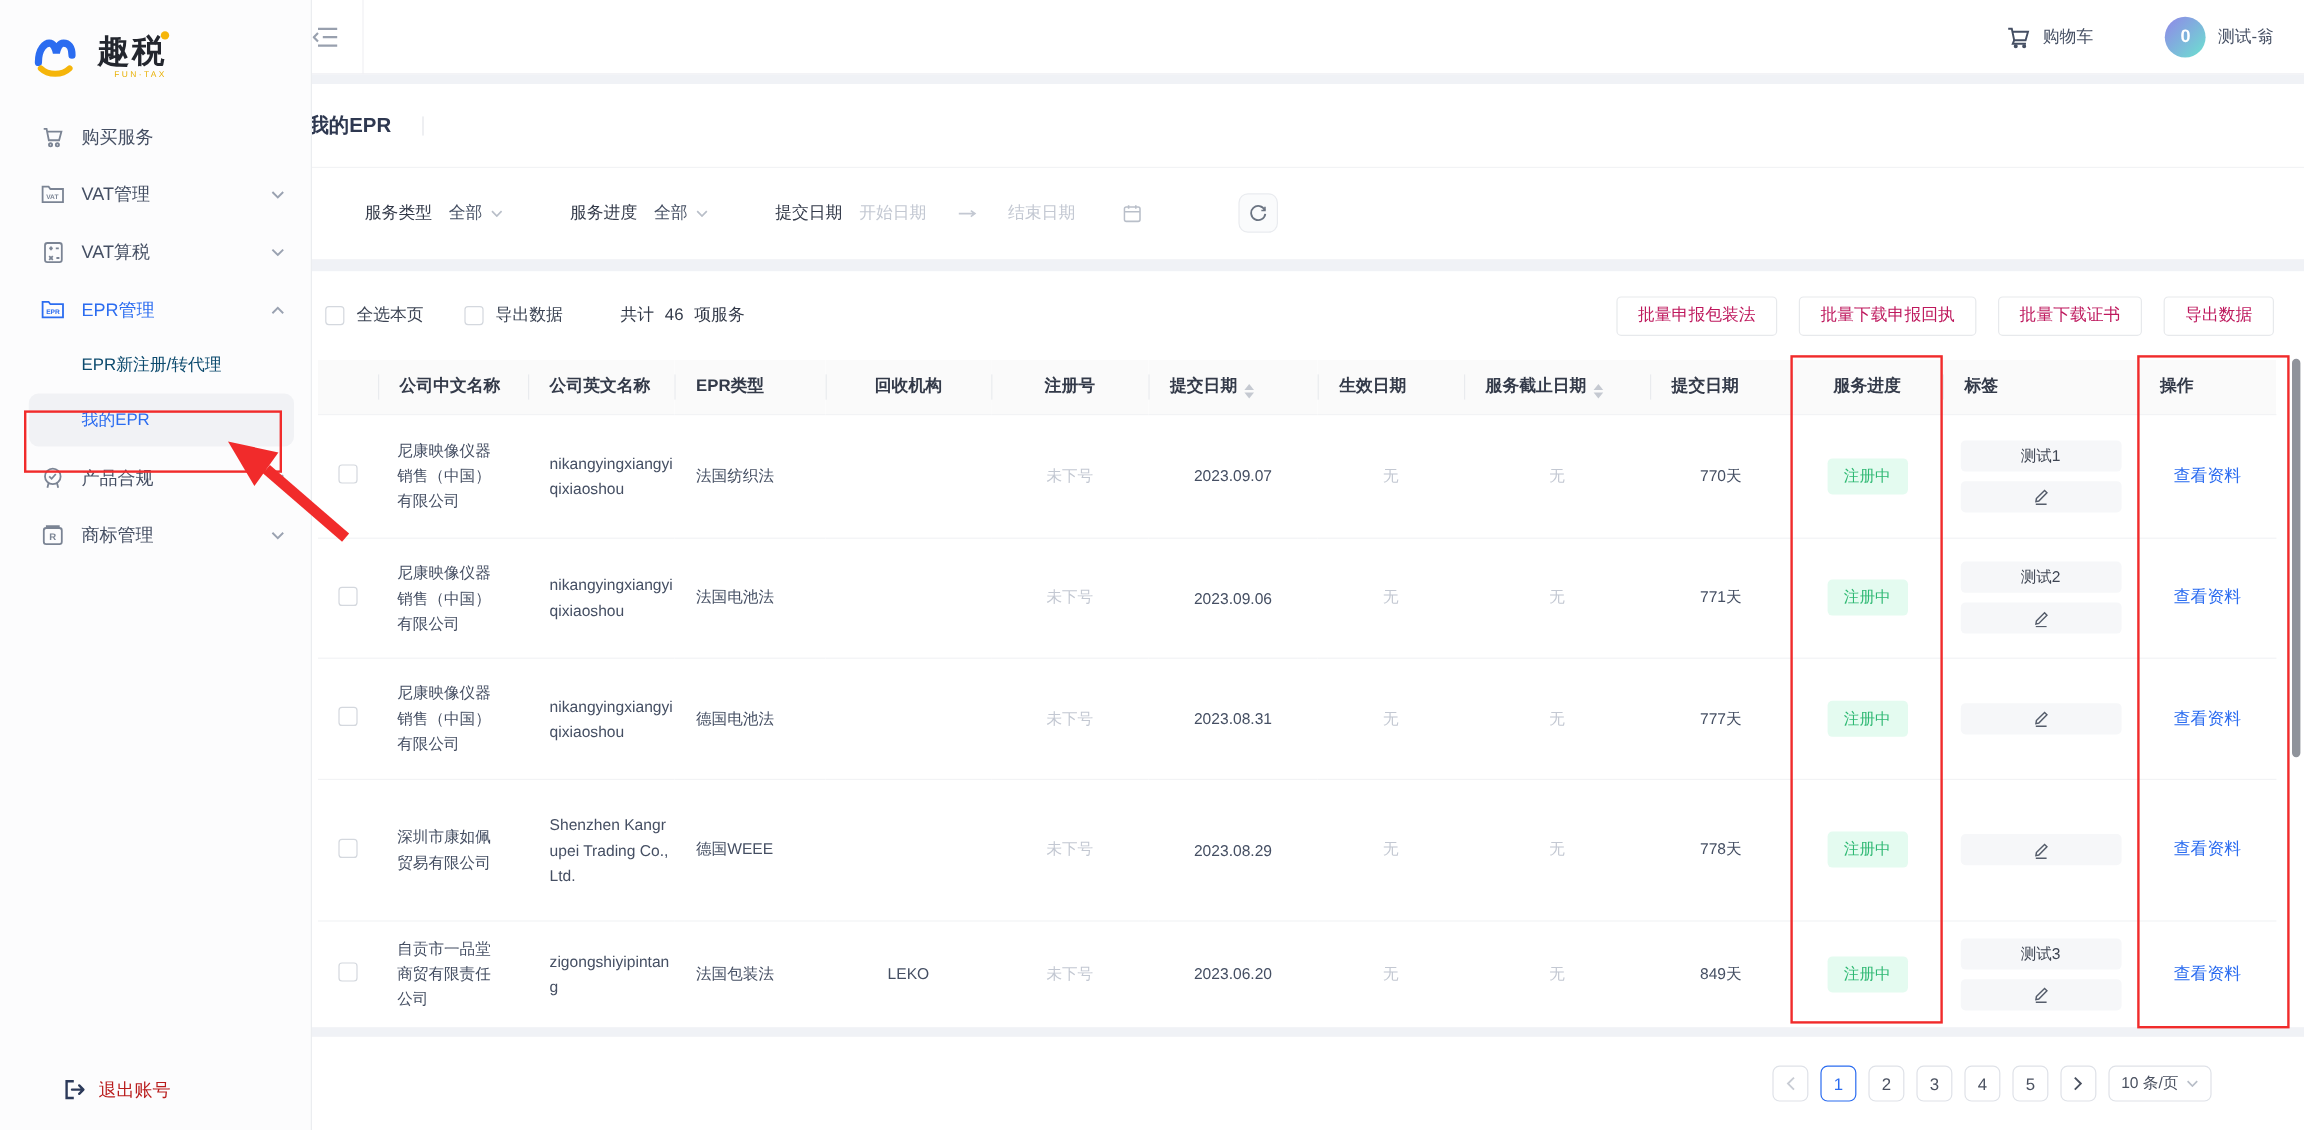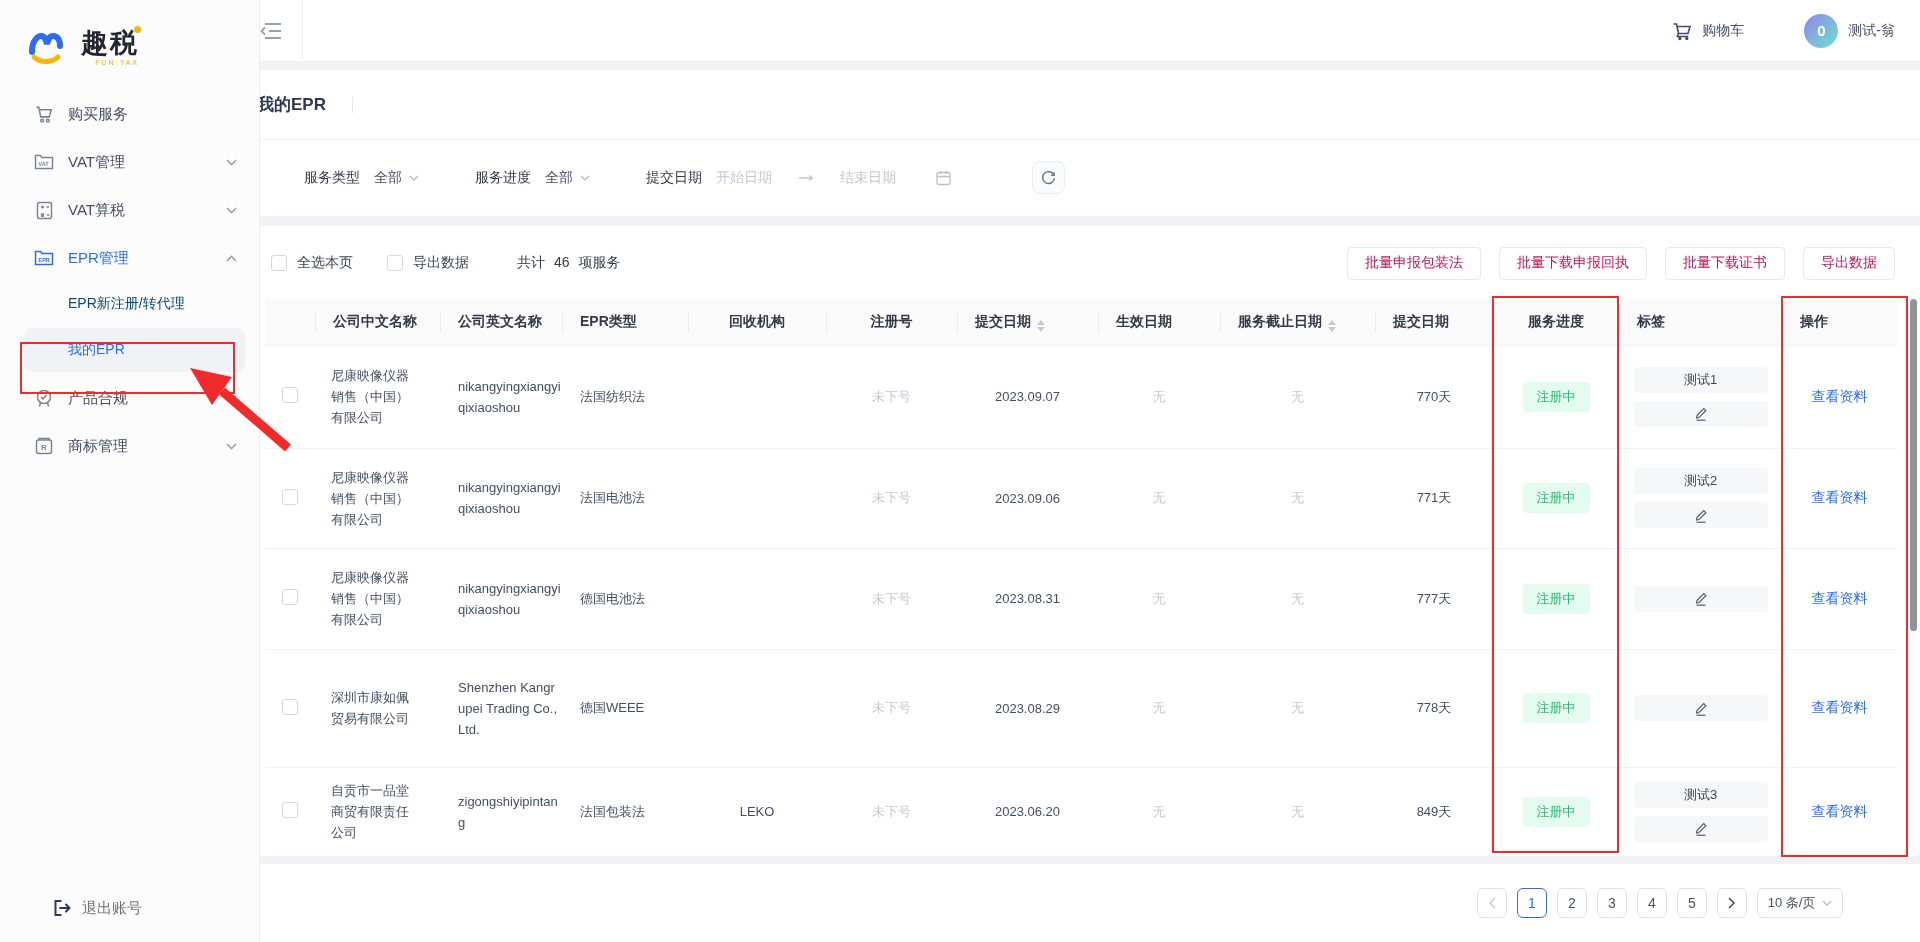--- a/index.html
+++ b/index.html
@@ -16,21 +16,21 @@
   .logo-sub { font-size:7px; color:#e8b004; letter-spacing:2px; text-align:right; margin-top:2px; }
   .logo-dot { position:absolute; right:-2px; top:-4px; width:7px; height:7px; border-radius:50%; background:#f5b50a; }
   .menu { margin-top:24px; }
   .menu-item { display:flex; align-items:center; height:48px; padding:0 22px 0 34px; font-size:15px; color:#454f63; cursor:pointer; }
   .mi-icon { width:20px; height:20px; margin-right:14px; color:#7b8494; display:flex; align-items:center; justify-content:center; }
   .menu-item.active { color:#2b6cf0; }
   .menu-item.active .mi-icon { color:#2b6cf0; }
   .chev { margin-left:auto; color:#9aa2b1; display:flex; }
   .submenu-item { height:44px; display:flex; align-items:center; padding-left:68px; font-size:14px; color:#0c4a6e; cursor:pointer; }
   .submenu-item.current { margin:2px 14px 2px 24px; padding-left:44px; background:#f1f2f5; border-radius:8px; color:#2b6cf0; }
-  .logout { position:absolute; left:52px; bottom:24px; display:flex; align-items:flex-end; gap:10px; font-size:15px; color:#737373; cursor:pointer; }
+  .logout { position:absolute; left:52px; bottom:24px; display:flex; align-items:flex-end; gap:10px; font-size:15px; color:#b91c1c; cursor:pointer; }
   .logout .mi-icon { color:#2c3a5a; margin:0; }
 
   
   .topbar { position:absolute; left:240px; right:0; top:0; height:62px; background:#fff; border-bottom:1px solid #f0f1f4; display:flex; align-items:center; z-index:4; }
   .collapse-btn { width:63px; height:62px; border-right:1px solid #f0f1f4; display:flex; align-items:center; justify-content:center; cursor:pointer; color:#98a0ae; }
   .topbar-right { margin-left:auto; display:flex; align-items:center; padding-right:25px; }
   .cart-group { display:flex; align-items:center; gap:9px; font-size:14px; color:#454f63; cursor:pointer; }
   .avatar { width:34px; height:34px; border-radius:50%; background:linear-gradient(135deg,#8d8fe6 10%,#6fd9d2 90%); color:#fff; font-weight:bold; font-size:15px; display:flex; align-items:center; justify-content:center; margin:0 10px 0 60px; }
   .username { font-size:14px; color:#454f63; }
 

